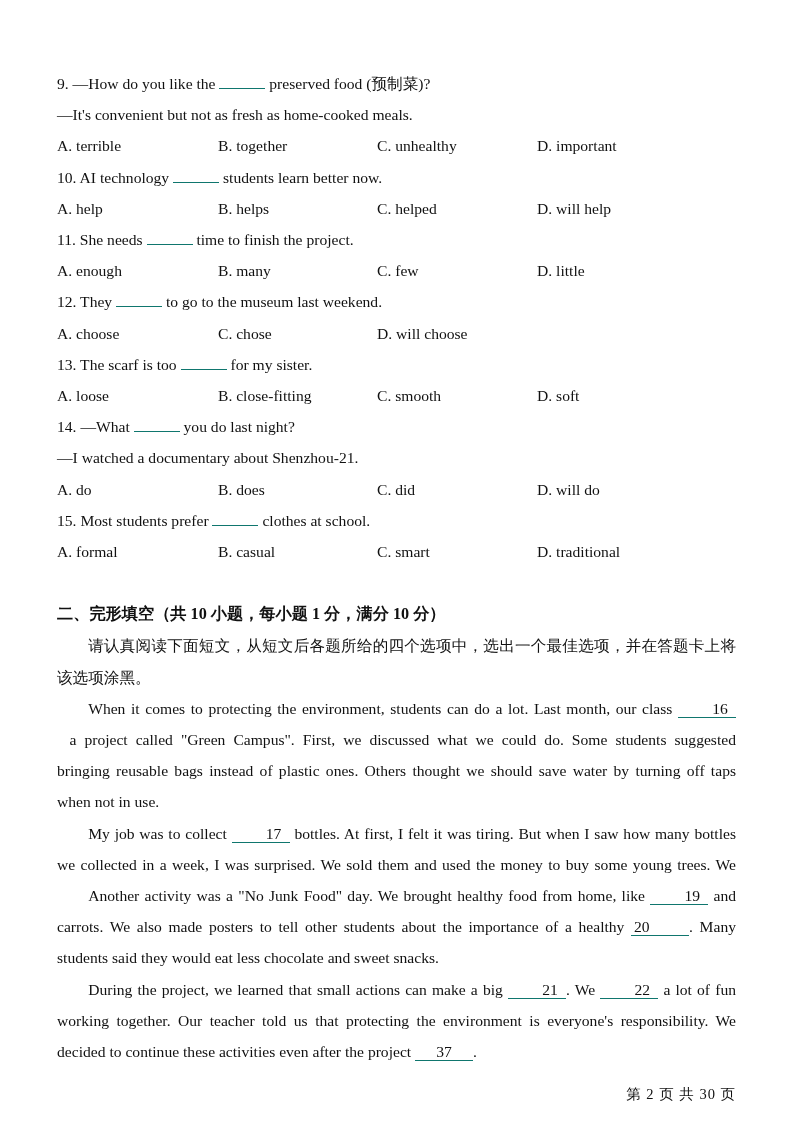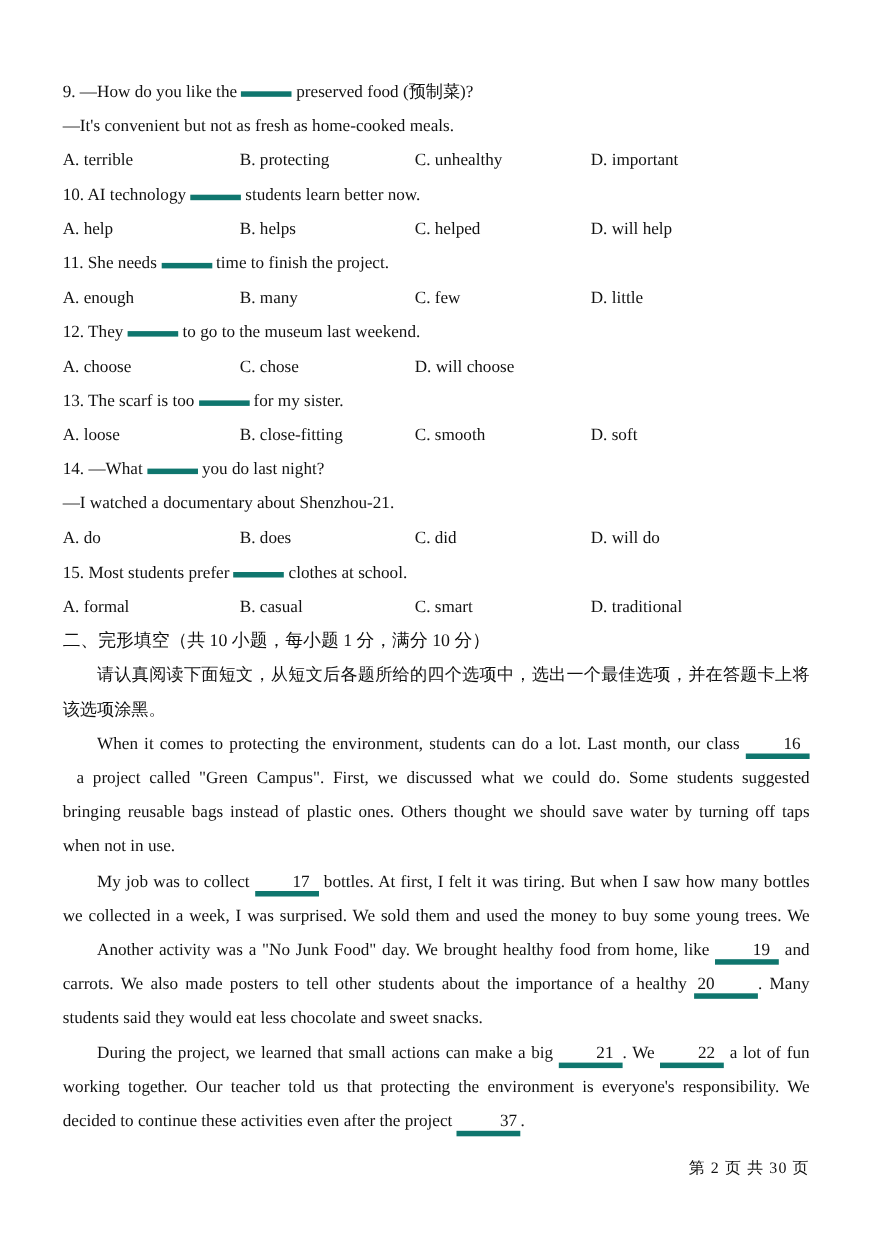--- a/index.html
+++ b/index.html
@@ -29,52 +29,53 @@
   }
   .opts {
     display: grid;
     grid-template-columns: 161px 159px 160px auto;
     line-height: 31.2px;
   }
   .opt { white-space: nowrap; }
   .blank {
     display: inline-block;
     min-width: 58px;
-    border-bottom: 5px solid #0f766e;
-    text-align: right;
+    border-bottom: 1px solid #0f766e;
+    text-align: center;
     line-height: 16px;
     padding: 0 3px;
     box-sizing: border-box;
     vertical-align: baseline;
   }
   .blank.empty { min-width: 46px; }
   .section-heading {
-    font-weight: normal;
+    font-weight: bold;
     font-size: 16.2px;
     line-height: 31.2px;
     white-space: nowrap;
+    margin-top: 32px;
   }
   .footer {
     text-align: right;
     font-size: 14.5px;
     line-height: 31.2px;
     margin-top: 12px;
     letter-spacing: 1px;
   }
 </style>
 </head>
 <body>
 
 <div class="content">
   <div>
       <div class="line">9. —How do you like the <span class="blank empty"></span> preserved food (预制菜)?</div>
       <div class="line">—It's convenient but not as fresh as home-cooked meals.</div>
       <div class="opts">
         <div class="opt">A. terrible</div>
-        <div class="opt">B. protecting</div>
+        <div class="opt">B. together</div>
         <div class="opt">C. unhealthy</div>
         <div class="opt">D. important</div>
       </div>
       <div class="line">10. AI technology <span class="blank empty"></span> students learn better now.</div>
       <div class="opts">
         <div class="opt">A. help</div>
         <div class="opt">B. helps</div>
         <div class="opt">C. helped</div>
         <div class="opt">D. will help</div>
       </div>

